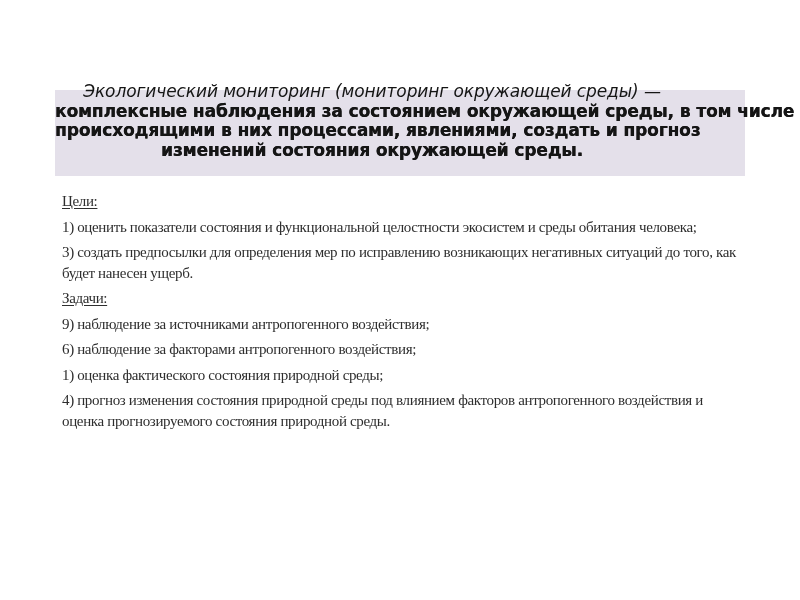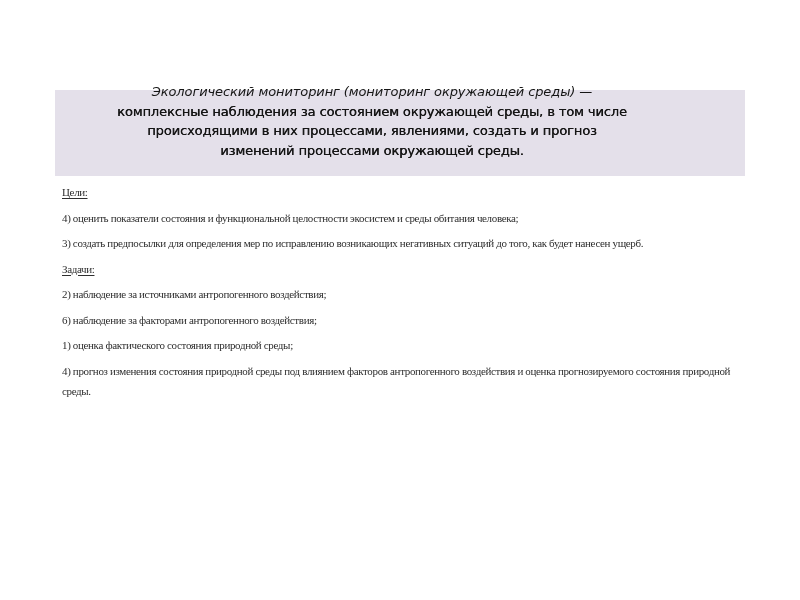--- a/index.html
+++ b/index.html
@@ -24,44 +24,44 @@
       height: 86px;
       background: #e4e0ea;
     }
     .definition {
       position: absolute;
       left: 55px;
       top: 82px;
       width: 634px;
       text-align: center;
       font-family: "DejaVu Sans", sans-serif;
-      font-size: 13px;
+      font-size: 17px;
       line-height: 19.6px;
       color: #151515;
       letter-spacing: -0.1px;
     }
     .definition .term {
       font-style: italic;
       font-weight: normal;
     }
     .definition .line {
       display: block;
       white-space: nowrap;
     }
     .definition .bold {
-      font-weight: normal;
+      font-weight: bold;
       text-shadow: 0.3px 0 0 #151515;
     }
     .body {
       position: absolute;
       left: 62px;
-      top: 182px;
+      top: 191px;
       width: 680px;
       font-family: "Liberation Serif", serif;
-      font-size: 11px;
+      font-size: 15px;
       color: #2e2e2e;
       letter-spacing: -0.35px;
     }
     .body .para {
       margin: 0 0 5px 0;
       line-height: 20.5px;
     }
     .body .heading {
       text-decoration: underline;
       text-underline-offset: 2px;
@@ -71,28 +71,28 @@
 <body>
 
 <div class="slide">
 
   <div class="definition-box"></div>
 
   <div class="definition">
     <span class="line term">Экологический мониторинг (мониторинг окружающей среды) —</span>
     <span class="line bold">комплексные наблюдения за состоянием окружающей среды, в том числе</span>
     <span class="line bold">происходящими в них процессами, явлениями, создать и прогноз</span>
-    <span class="line bold">изменений процессами окружающей среды.</span>
+    <span class="line bold">изменений состояния окружающей среды.</span>
   </div>
 
   <div class="body">
     <p class="para heading">Цели:</p>
-    <p class="para">4) оценить показатели состояния и функциональной целостности экосистем и среды обитания человека;</p>
+    <p class="para">1) оценить показатели состояния и функциональной целостности экосистем и среды обитания человека;</p>
     <p class="para">3) создать предпосылки для определения мер по исправлению возникающих негативных ситуаций до того, как будет нанесен ущерб.</p>
 
     <p class="para heading">Задачи:</p>
-    <p class="para">2) наблюдение за источниками антропогенного воздействия;</p>
+    <p class="para">9) наблюдение за источниками антропогенного воздействия;</p>
     <p class="para">6) наблюдение за факторами антропогенного воздействия;</p>
     <p class="para">1) оценка фактического состояния природной среды;</p>
     <p class="para">4) прогноз изменения состояния природной среды под влиянием факторов антропогенного воздействия и оценка прогнозируемого состояния природной среды.</p>
   </div>
 
 </div>
 
 </body></html>

